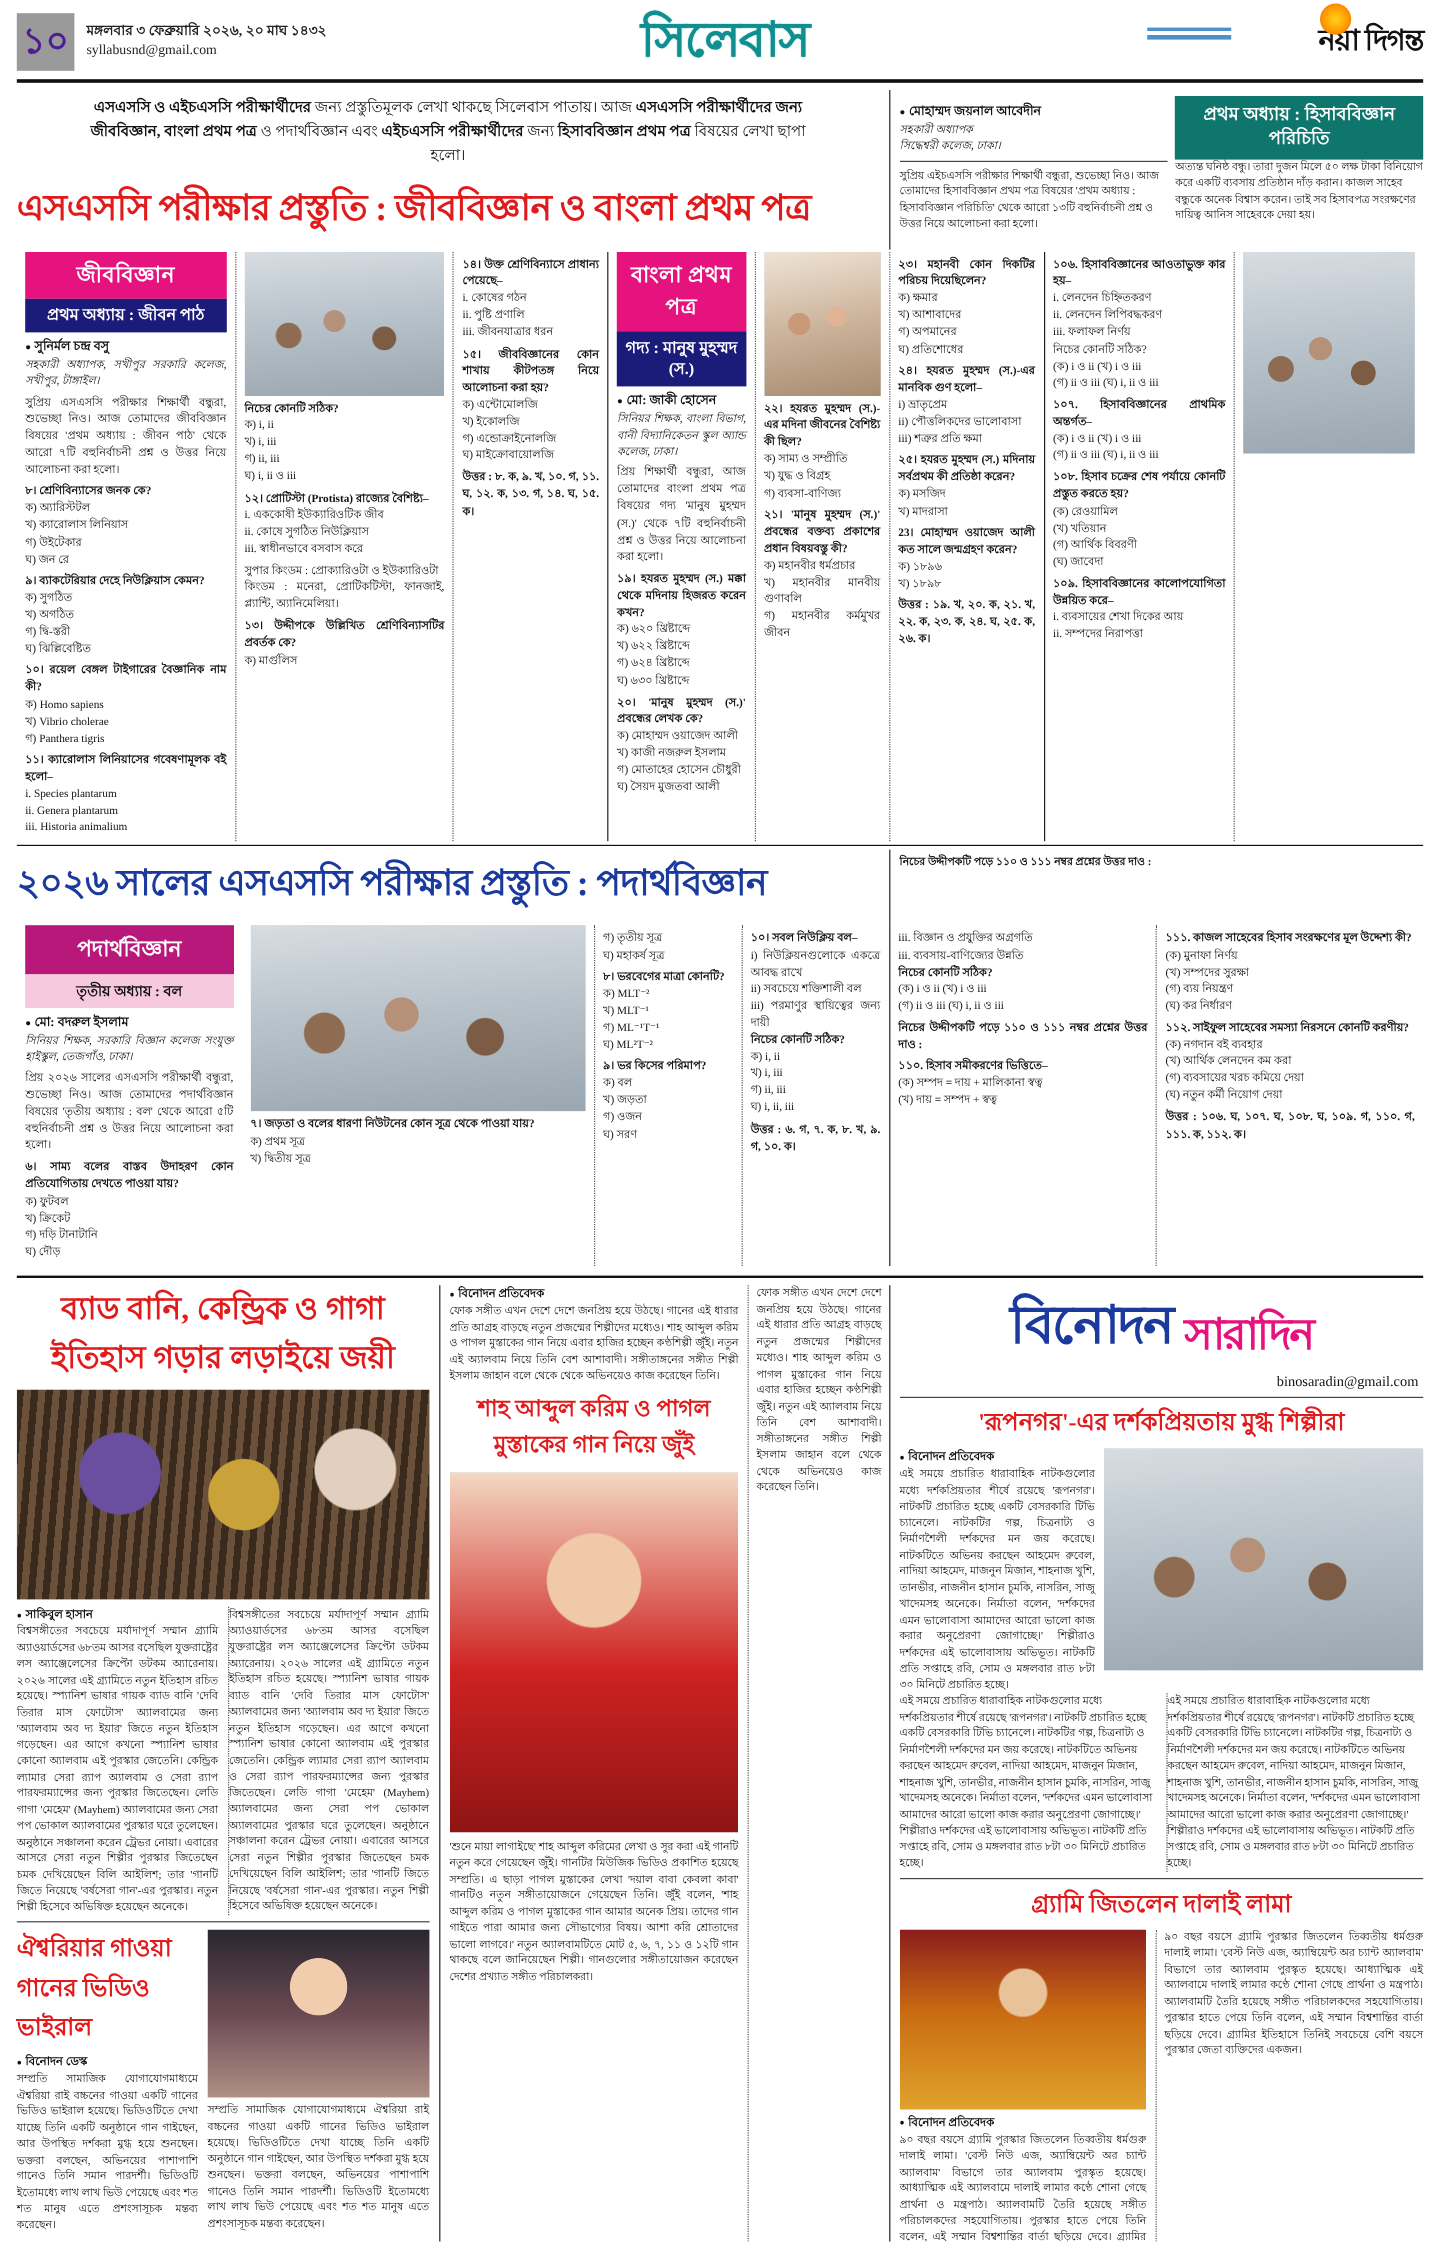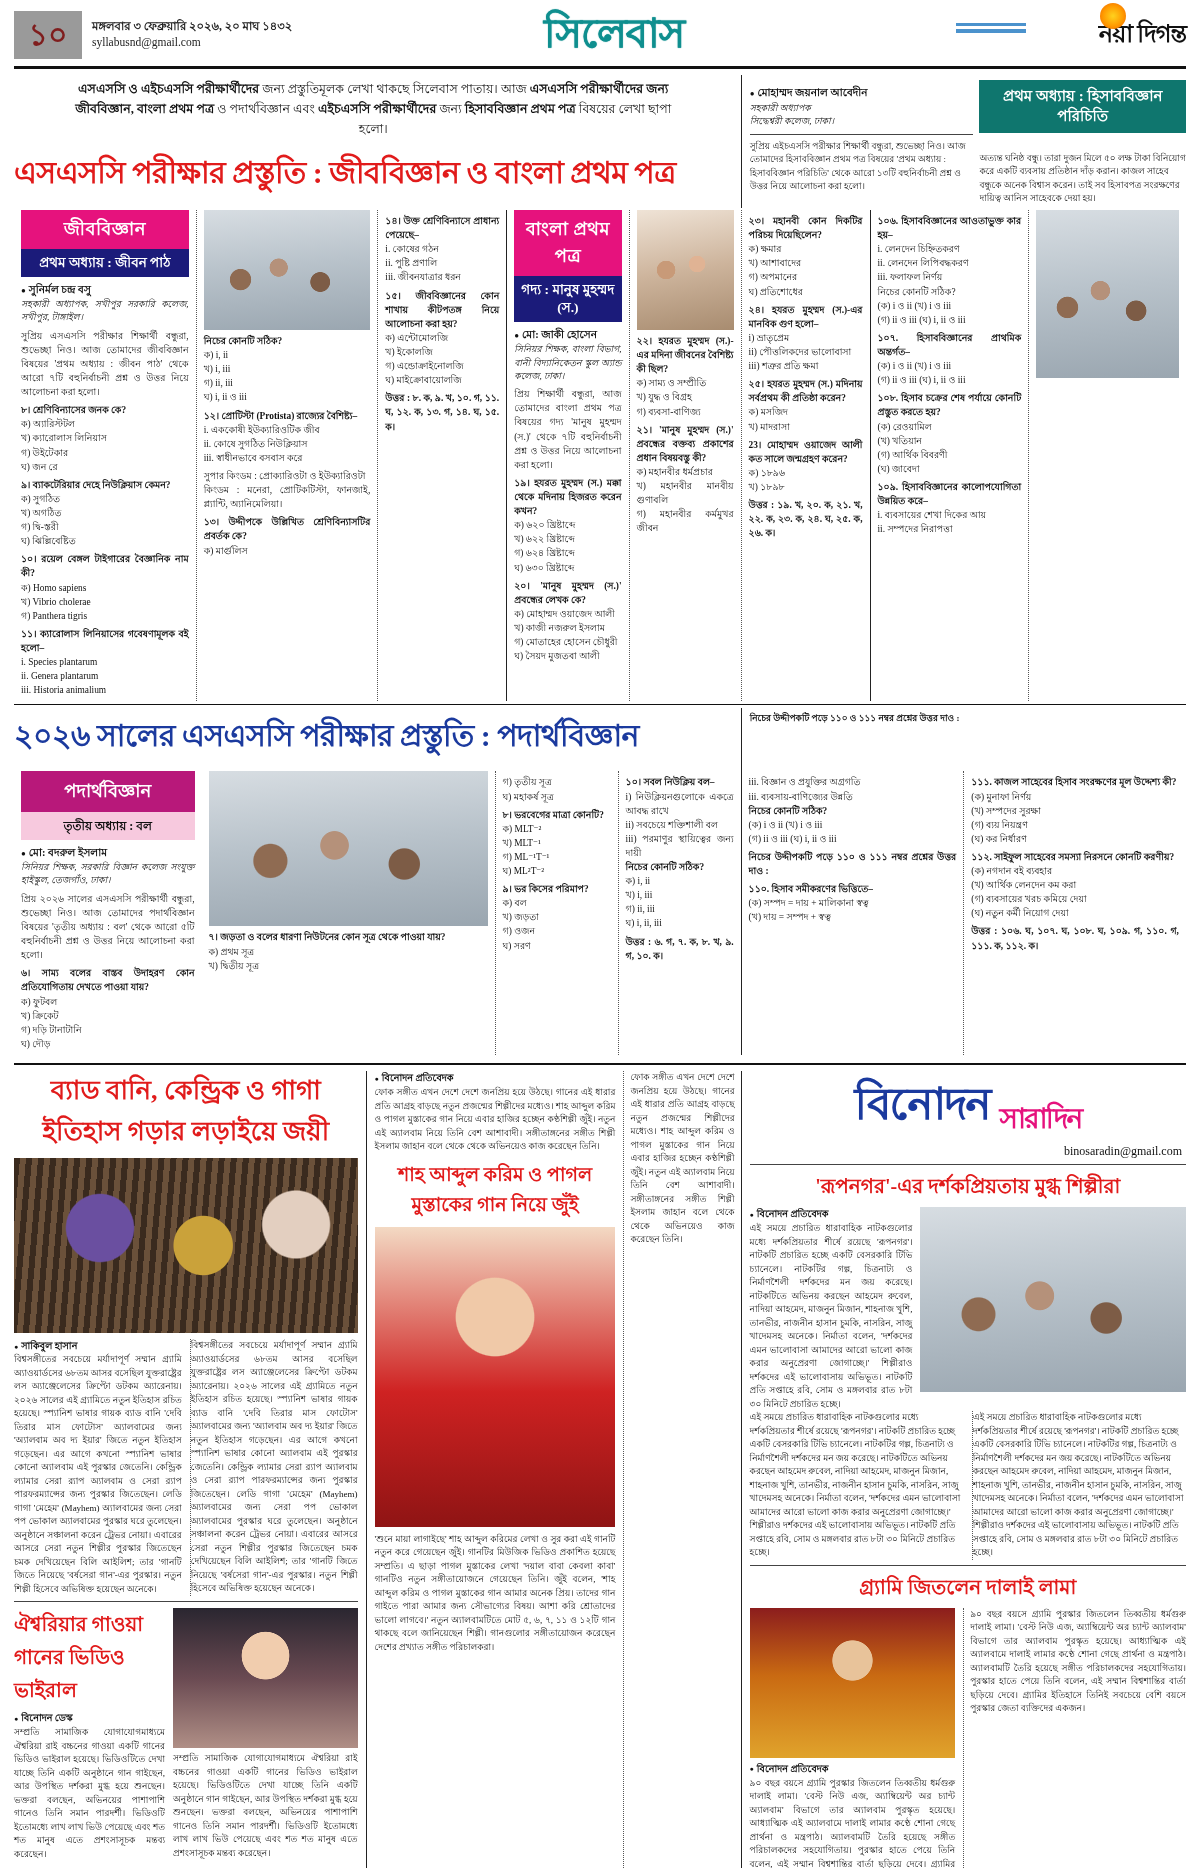--- a/index.html
+++ b/index.html
@@ -11,21 +11,21 @@
     font-family:"Liberation Serif", "DejaVu Serif", serif;
     color:#111;
     position:relative;
     overflow:hidden;
   }
   .page { width:1200px; height:1868px; position:relative; padding:0 14px; }
 
   
   .masthead { display:flex; align-items:center; height:62px; padding-top:8px; }
   .pageno-box {
-    width:68px; height:48px; background:#9a9a9a; color:#7f1d1d;
+    width:48px; height:48px; background:#9a9a9a; color:#4c1d95;
     display:flex; align-items:center; justify-content:center;
     font-size:30px; font-weight:bold; line-height:1;
   }
   .dateblock { margin-left:10px; line-height:1.35; }
   .dateblock .dline { font-size:11.5px; font-weight:bold; color:#222; }
   .dateblock .mail { font-size:11.5px; color:#222; font-family:"Liberation Serif",serif; }
   .syllabus-logo {
     flex:1; text-align:center; font-size:40px; font-weight:bold;
     color:#0f8f8f; letter-spacing:-1px;
     text-shadow:0 0 1px #0f8f8f;
@@ -148,21 +148,21 @@
     text-align:center; padding:4px 0;
   }
   .ent-head.sm { font-size:20px; }
   .sub-head {
     color:#e11b1b; font-weight:bold; font-size:19px; line-height:1.3;
     text-align:center; padding:3px 0;
   }
 
   .bino-mast { display:flex; align-items:flex-end; justify-content:center; gap:10px; }
   .bino-1 { font-size:44px; font-weight:bold; color:#1b3a9e; letter-spacing:-2px; }
-  .bino-2 { font-size:28px; font-weight:bold; color:#e6127d; letter-spacing:-2px; }
+  .bino-2 { font-size:36px; font-weight:bold; color:#e6127d; letter-spacing:-2px; }
   .bino-mail { text-align:right; font-size:12px; padding-right:4px; }
 
   .sec-divider { border-top:2px solid #111; margin:8px 0 6px; }
   .hairline { border-top:1px solid #444; margin:5px 0; }
 
   .tiny { font-size:9px; line-height:1.5; }
   .small-byline { font-weight:bold; font-size:9.6px; }
   .small-byline:before { content:"\25CF"; font-size:7px; margin-right:3px; vertical-align:middle; }
 </style>
 </head>
@@ -198,21 +198,21 @@
       <div style="display:flex; gap:6px; margin-top:5px;">
         <div style="width:52%;">
           <div class="byline">মোহাম্মদ জয়নাল আবেদীন</div>
           <div class="affil">সহকারী অধ্যাপক</div>
           <div class="affil">সিদ্ধেশ্বরী কলেজ, ঢাকা।</div>
           <div class="hairline"></div>
           <div class="tiny">সুপ্রিয় এইচএসসি পরীক্ষার শিক্ষার্থী বন্ধুরা, শুভেচ্ছা নিও। আজ তোমাদের হিসাববিজ্ঞান প্রথম পত্র বিষয়ের 'প্রথম অধ্যায় : হিসাববিজ্ঞান পরিচিতি' থেকে আরো ১৩টি বহুনির্বাচনী প্রশ্ন ও উত্তর নিয়ে আলোচনা করা হলো।</div>
         </div>
         <div style="width:48%;">
           <div class="banner-black">প্রথম অধ্যায় : হিসাববিজ্ঞান পরিচিতি</div>
-          <div class="tiny" style="margin-top:19px;">অত্যন্ত ঘনিষ্ঠ বন্ধু। তারা দুজন মিলে ৫০ লক্ষ টাকা বিনিয়োগ করে একটি ব্যবসায় প্রতিষ্ঠান দাঁড় করান। কাজল সাহেব বন্ধুকে অনেক বিশ্বাস করেন। তাই সব হিসাবপত্র সংরক্ষণের দায়িত্ব আনিস সাহেবকে দেয়া হয়।</div>
+          <div class="tiny" style="margin-top:0;">অত্যন্ত ঘনিষ্ঠ বন্ধু। তারা দুজন মিলে ৫০ লক্ষ টাকা বিনিয়োগ করে একটি ব্যবসায় প্রতিষ্ঠান দাঁড় করান। কাজল সাহেব বন্ধুকে অনেক বিশ্বাস করেন। তাই সব হিসাবপত্র সংরক্ষণের দায়িত্ব আনিস সাহেবকে দেয়া হয়।</div>
         </div>
       </div>
     </div>
   </div>
 
   <div style="display:flex; margin-top:2px;">
 
     <div style="width:31%; display:flex;">
       <div class="col" style="width:50%;">
         <div class="banner-pink">জীববিজ্ঞান</div>

